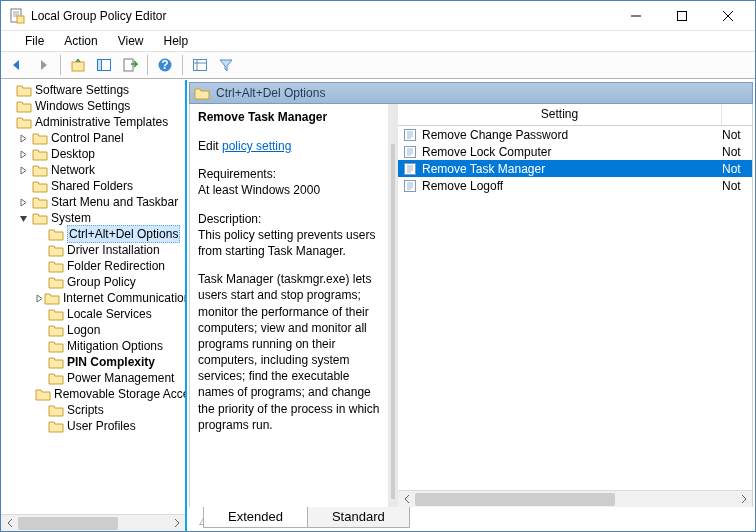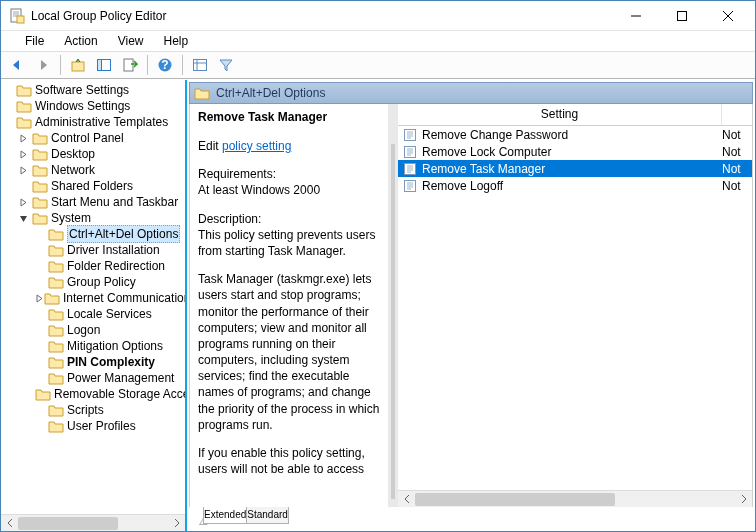--- a/index.html
+++ b/index.html
@@ -67,21 +67,21 @@
 .srow .rlabel { flex: 1; white-space: nowrap; }
 .srow .rstate { width: 30px; }
 .srow.selected { background: #0078d7; color: #fff; }
 .settings-hscroll { height: 17px; background: #f0f0f0; display: flex; align-items: center; border-top: 1px solid #dcdcdc; }
 .settings-hscroll .sb-btn { width: 17px; height: 17px; display:flex; align-items:center; justify-content:center; color:#606060; }
 .settings-hscroll .sb-track { flex:1; position:relative; height:17px; }
 .settings-hscroll .sb-thumb { position:absolute; top:2px; left:0; width:200px; height:13px; background:#cdcdcd; border-radius:2px; }
 
 
 .tabs { height: 22px; display: flex; align-items: flex-start; padding-left: 10px; margin: 0 2px 2px 2px; }
-.tabs .tab { padding: 2px 0 3px; border: 1px solid #b0b0b0; border-top: none; background: #fff; font-size: 10px; position: relative; }
+.tabs .tab { padding: 2px 24px 3px; border: 1px solid #b0b0b0; border-top: none; background: #fff; font-size: 13px; position: relative; }
 .tabs .tab:first-child { border-top-left-radius: 0; }
 .tabs .tab.active { background: #fff; z-index: 2; }
 .tabs .tab:not(.active) { background: #f3f3f3; }
 .tabs .tab + .tab { margin-left: -1px; }
 .tabs .slant { width:8px; height:18px; border-bottom:1px solid #b0b0b0; border-left:1px solid #b0b0b0; transform:skewX(-30deg); transform-origin:bottom left; background:#fff; margin-right:-4px; }
 
 svg { display: block; }
 </style>
 </head>
 <body>
@@ -439,21 +439,20 @@
         </p>
         <p>
           <span>Requirements:</span><br>
           <span>At least Windows 2000</span>
         </p>
         <p>
           <span>Description:</span><br>
           <span>This policy setting prevents users from starting Task Manager.</span>
         </p>
         <p>Task Manager (taskmgr.exe) lets users start and stop programs; monitor the performance of their computers; view and monitor all programs running on their computers, including system services; find the executable names of programs; and change the priority of the process in which programs run.</p>
-        <p>If you enable this policy setting, users will not be able to access</p>
       </div>
 
       <div class="splitter">
         <div style="height:40px"></div>
         <div class="grip"></div>
         <div style="height:8px"></div>
       </div>
 
       <div class="settings-col">
         <div class="settings-head">

